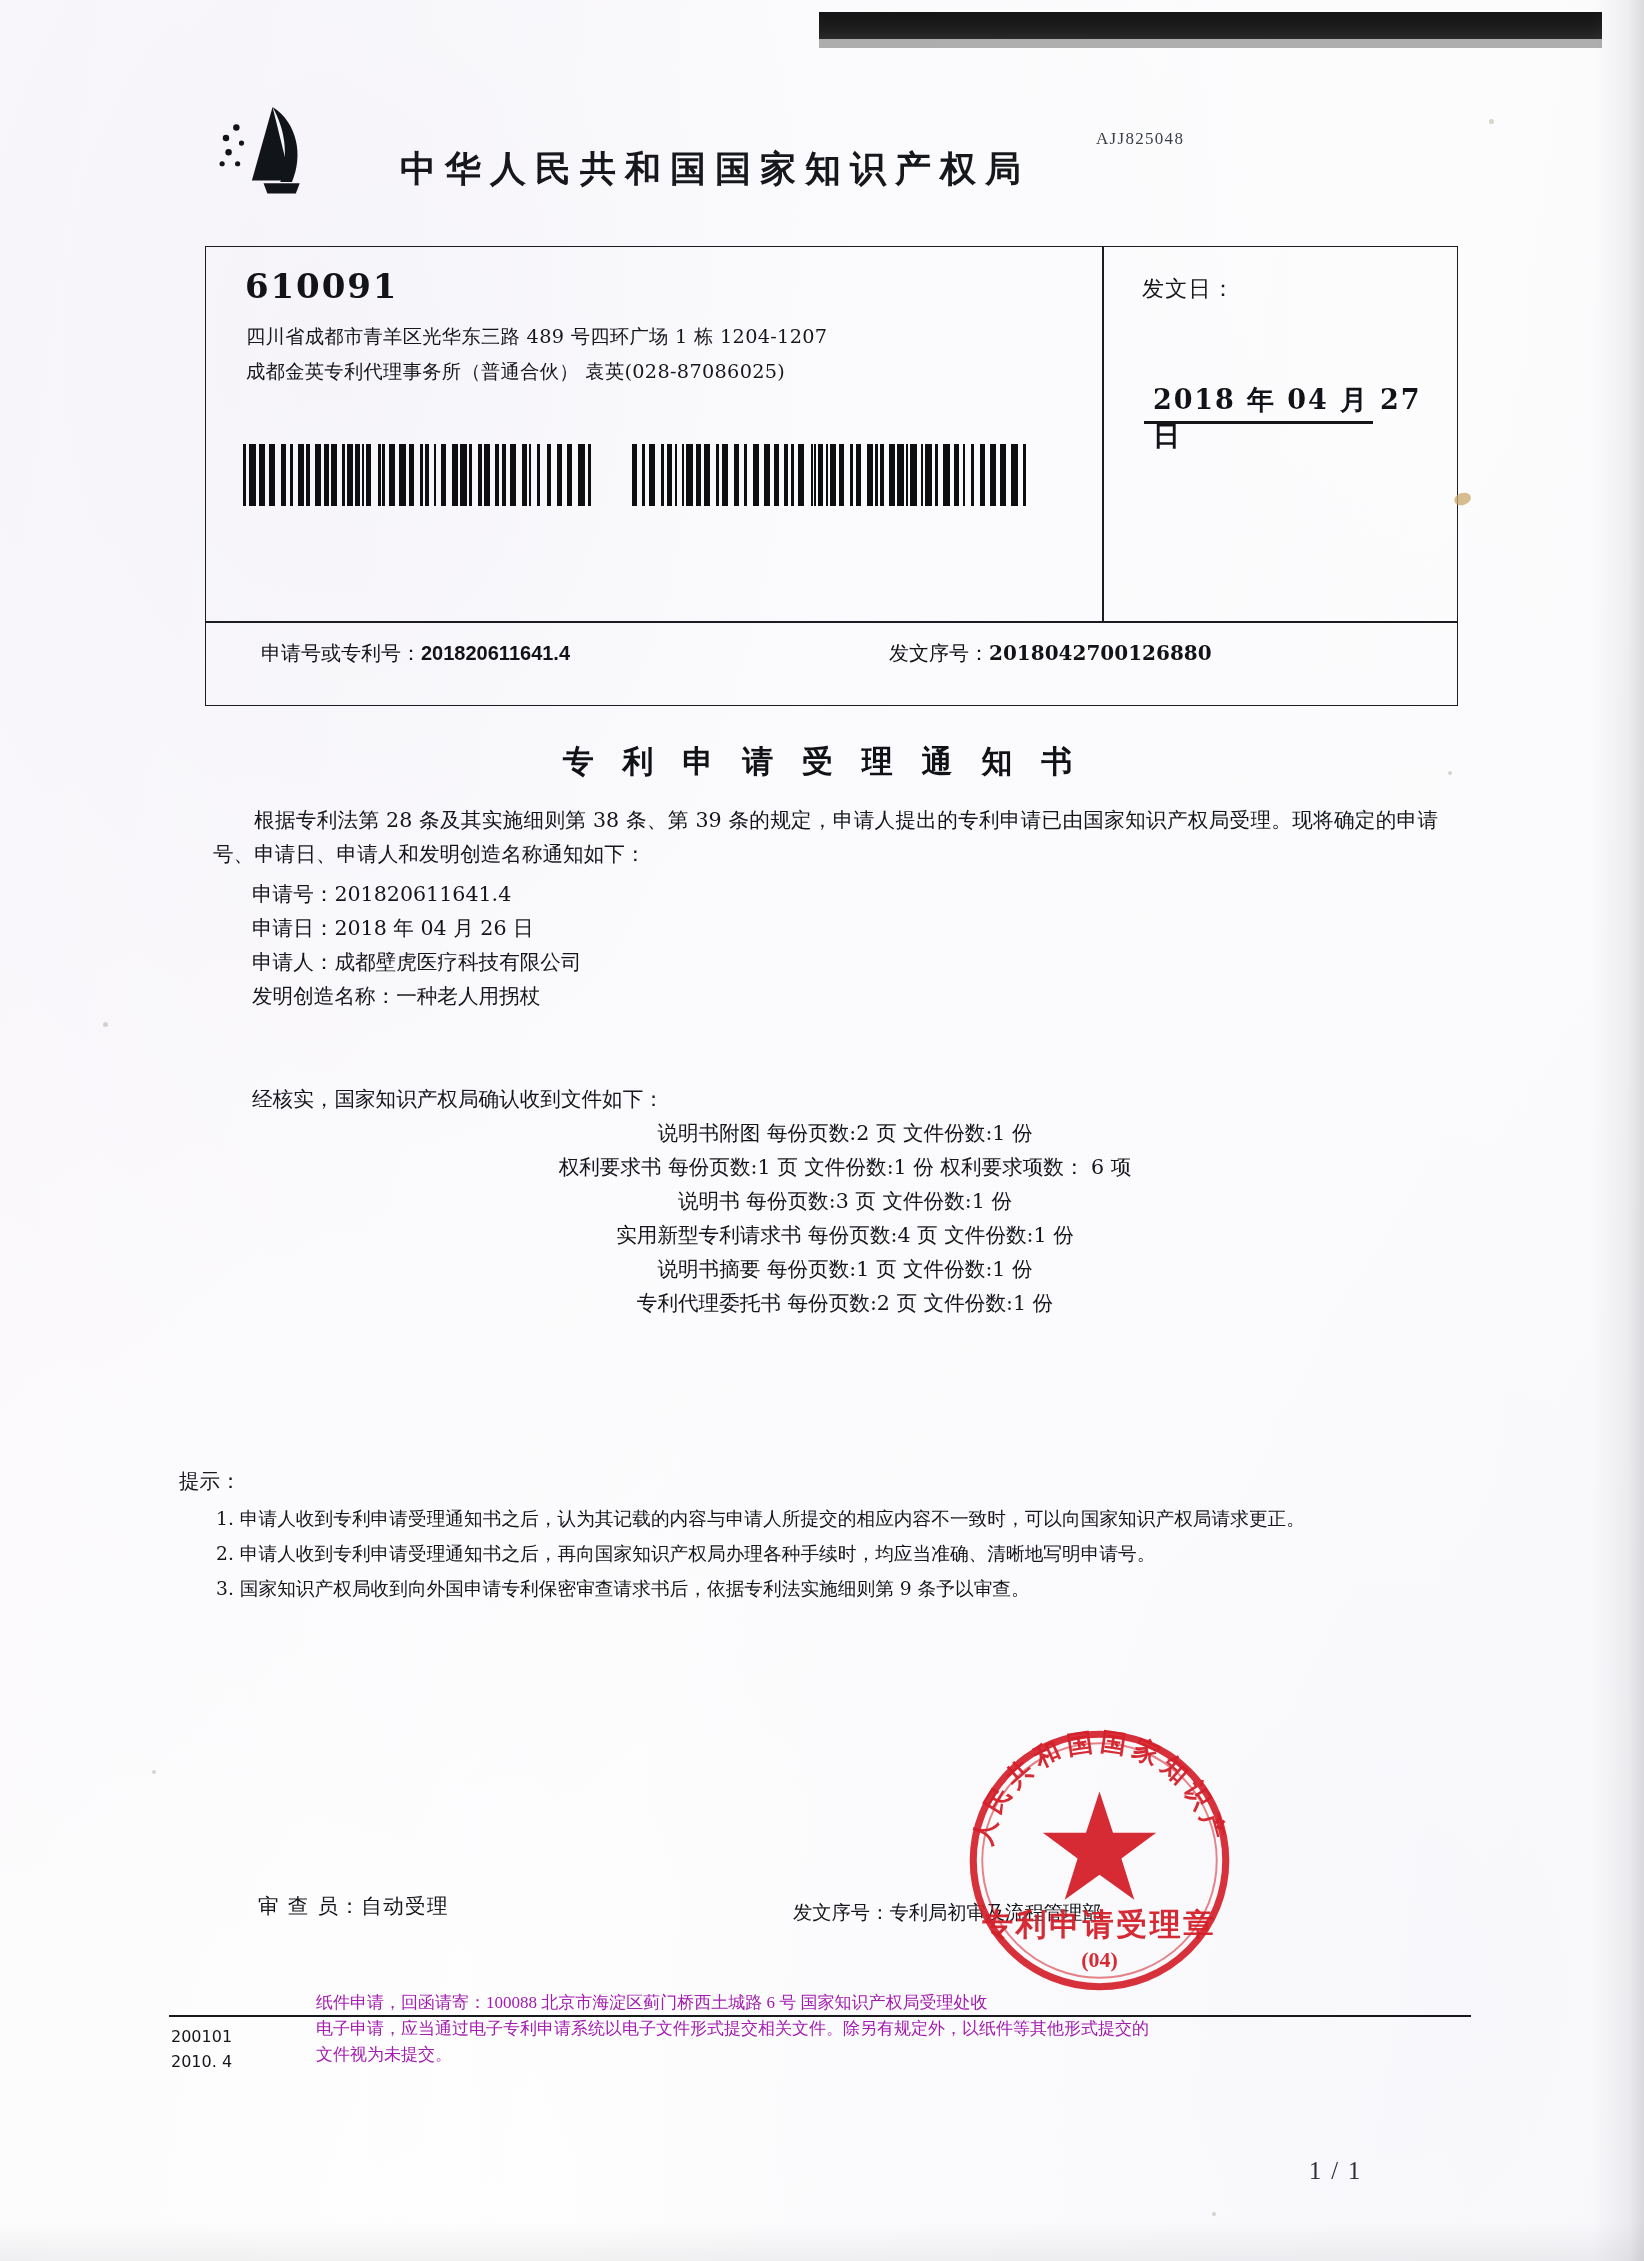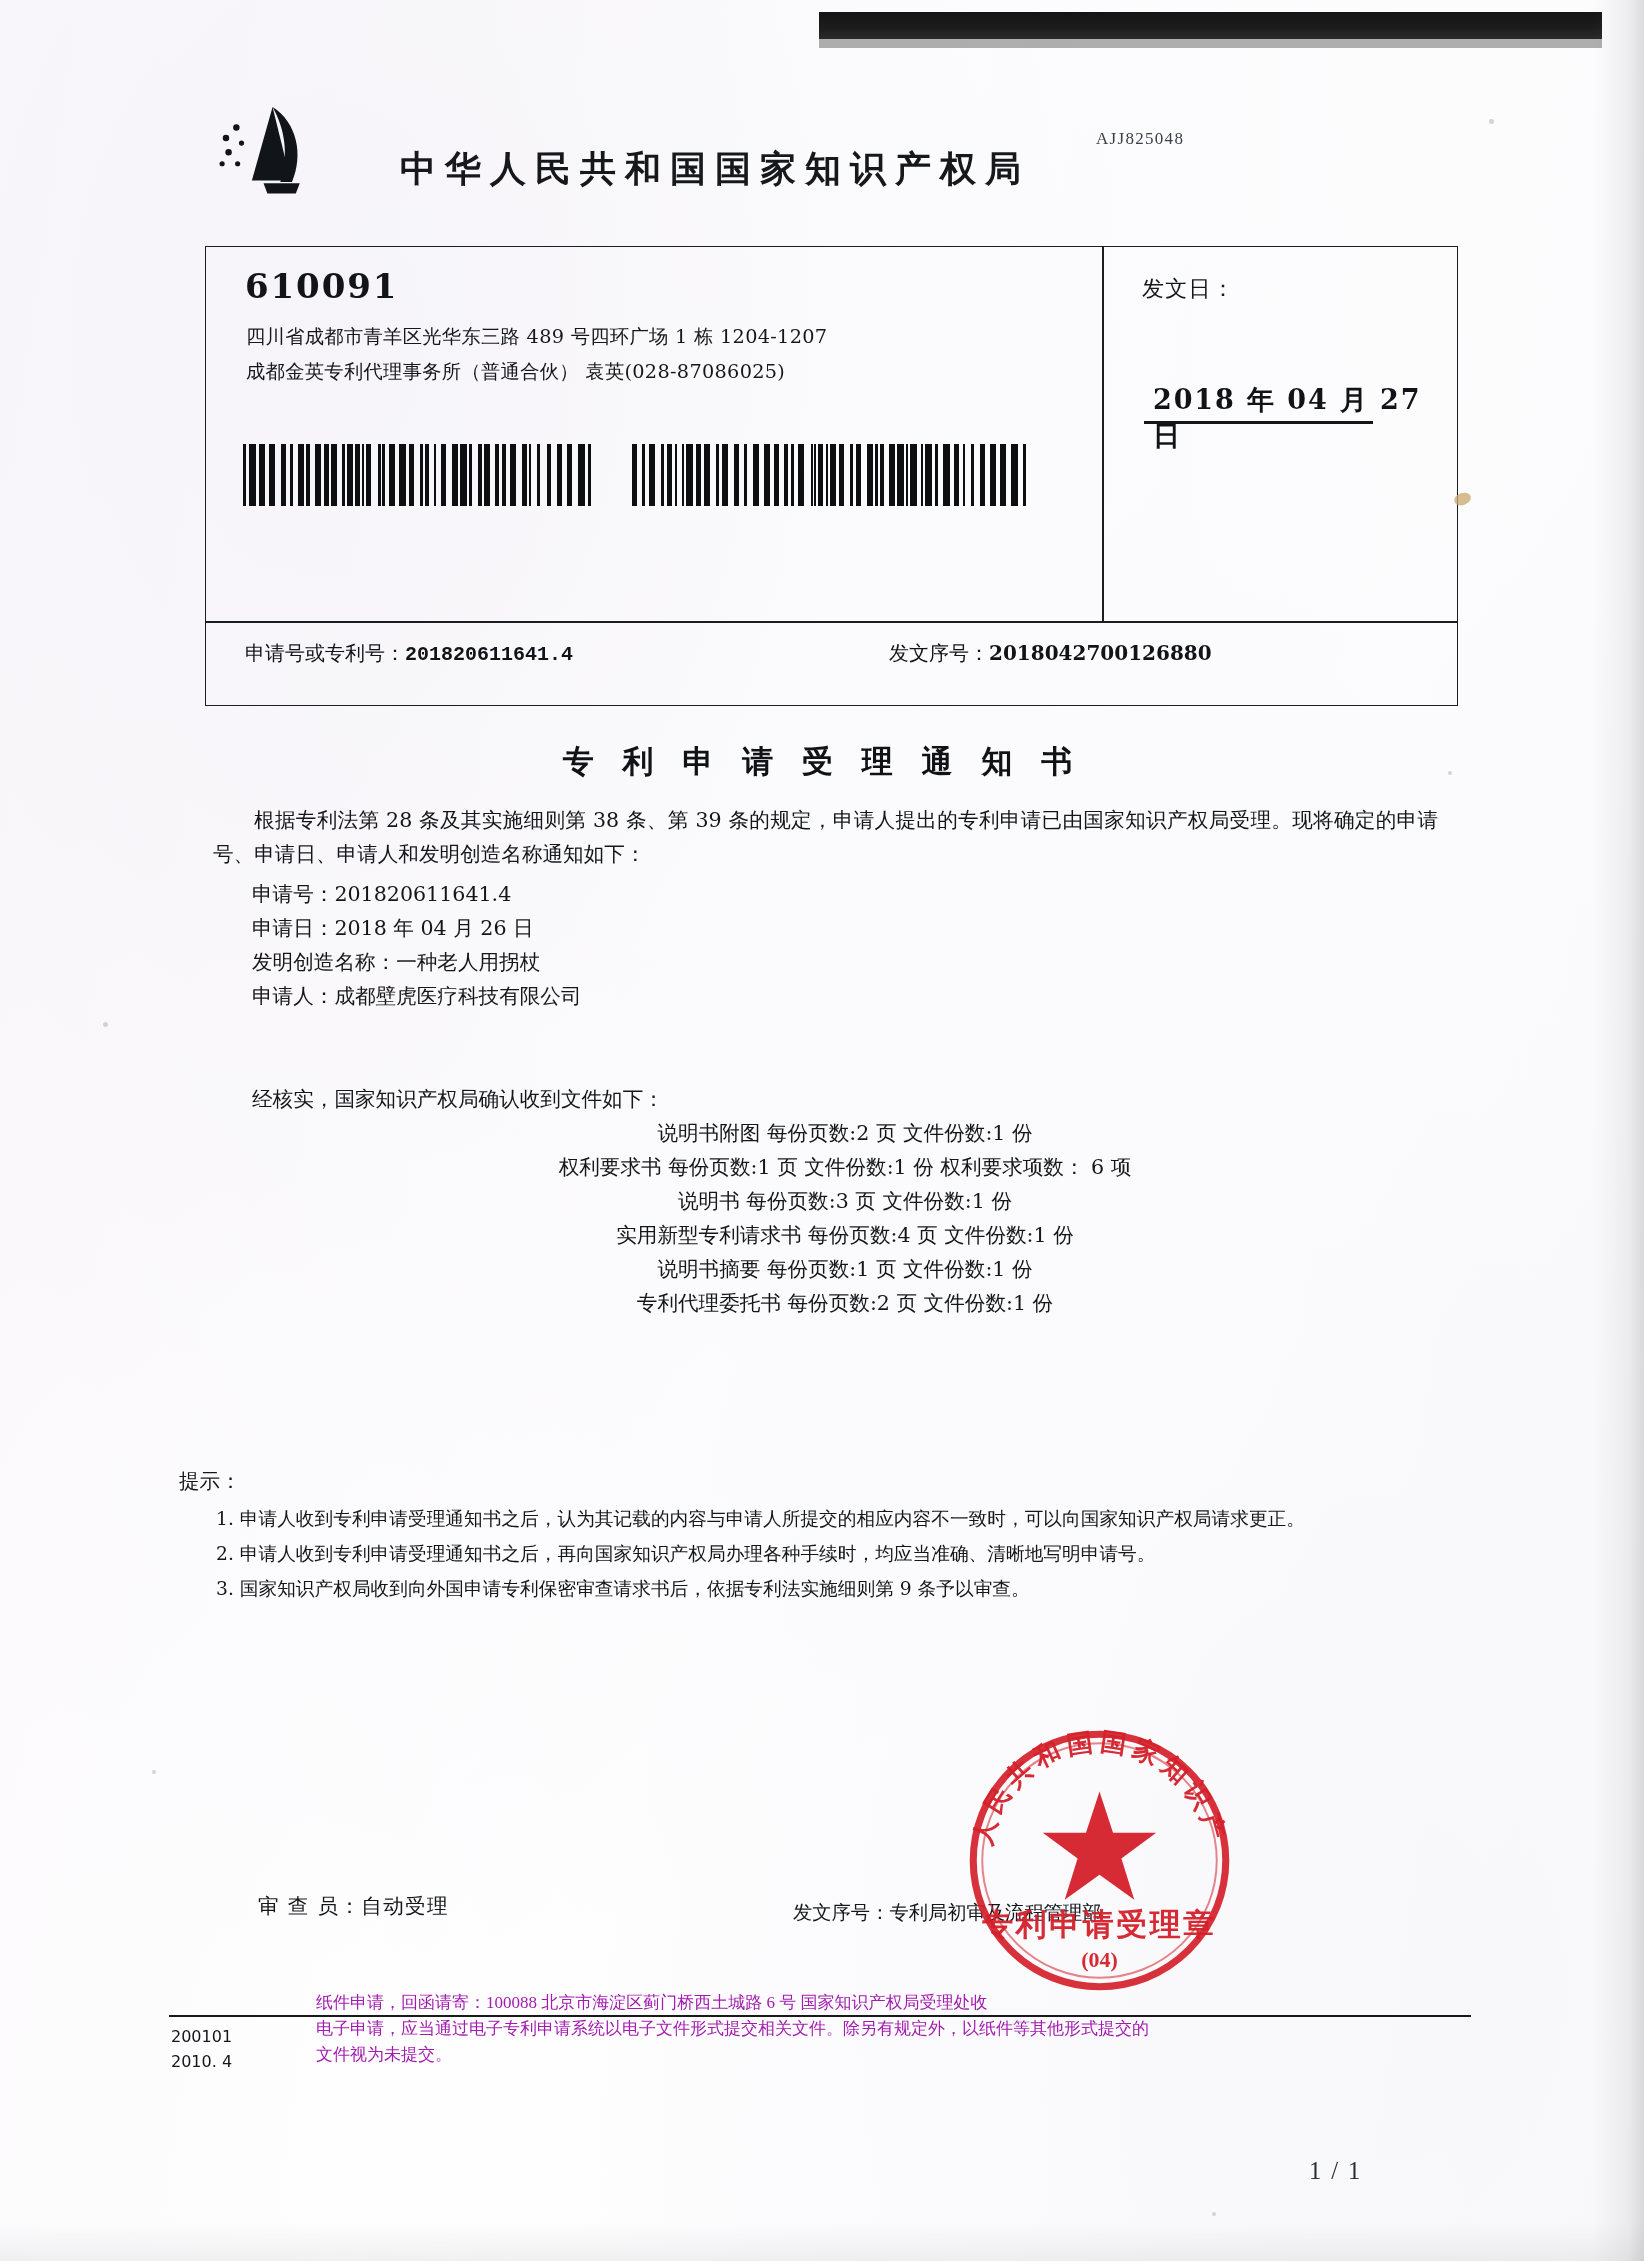--- a/index.html
+++ b/index.html
@@ -175,23 +175,23 @@
   .bc2 { left: 426px; top: 197px; width: 400px; }
   .barcode .bar {
     position: absolute;
     top: 0;
     height: 62px;
     background: #0d0e10;
   }
 
   .appno-row {
     position: absolute;
-    left: 39px;
+    left: 55px;
     top: 393px;
-    font-family: Liberation Mono, monospace;
+    font-family: Liberation Sans, sans-serif;
     font-size: 20px;
     color: #111318;
     white-space: nowrap;
   }
   .appno-row b { font-weight: 700; }
   .sendno-row {
     position: absolute;
     left: 683px;
     top: 393px;
     font-family: "DejaVu Serif", "Liberation Serif", serif;
@@ -497,22 +497,22 @@
     </div>
   </div>
 
   <div class="doc-title">专 利 申 请 受 理 通 知 书</div>
 
   <div class="body-block">
     <div class="para">根据专利法第 28 条及其实施细则第 38 条、第 39 条的规定，申请人提出的专利申请已由国家知识产权局受理。现将确定的申请号、申请日、申请人和发明创造名称通知如下：</div>
     <div class="field-list">
       <div class="field-line">申请号：201820611641.4</div>
       <div class="field-line">申请日：2018 年 04 月 26 日</div>
+      <div class="field-line">申请人：成都壁虎医疗科技有限公司</div>
       <div class="field-line">发明创造名称：一种老人用拐杖</div>
-      <div class="field-line">申请人：成都壁虎医疗科技有限公司</div>
     </div>
     <div class="gap-lg"></div>
     <div class="docs-intro">经核实，国家知识产权局确认收到文件如下：</div>
     <div class="docs-list">
       <div class="docs-line">说明书附图 每份页数:2 页 文件份数:1 份</div>
       <div class="docs-line">权利要求书 每份页数:1 页 文件份数:1 份 权利要求项数：  6 项</div>
       <div class="docs-line">说明书 每份页数:3 页 文件份数:1 份</div>
       <div class="docs-line">实用新型专利请求书 每份页数:4 页 文件份数:1 份</div>
       <div class="docs-line">说明书摘要 每份页数:1 页 文件份数:1 份</div>
       <div class="docs-line">专利代理委托书 每份页数:2 页 文件份数:1 份</div>

